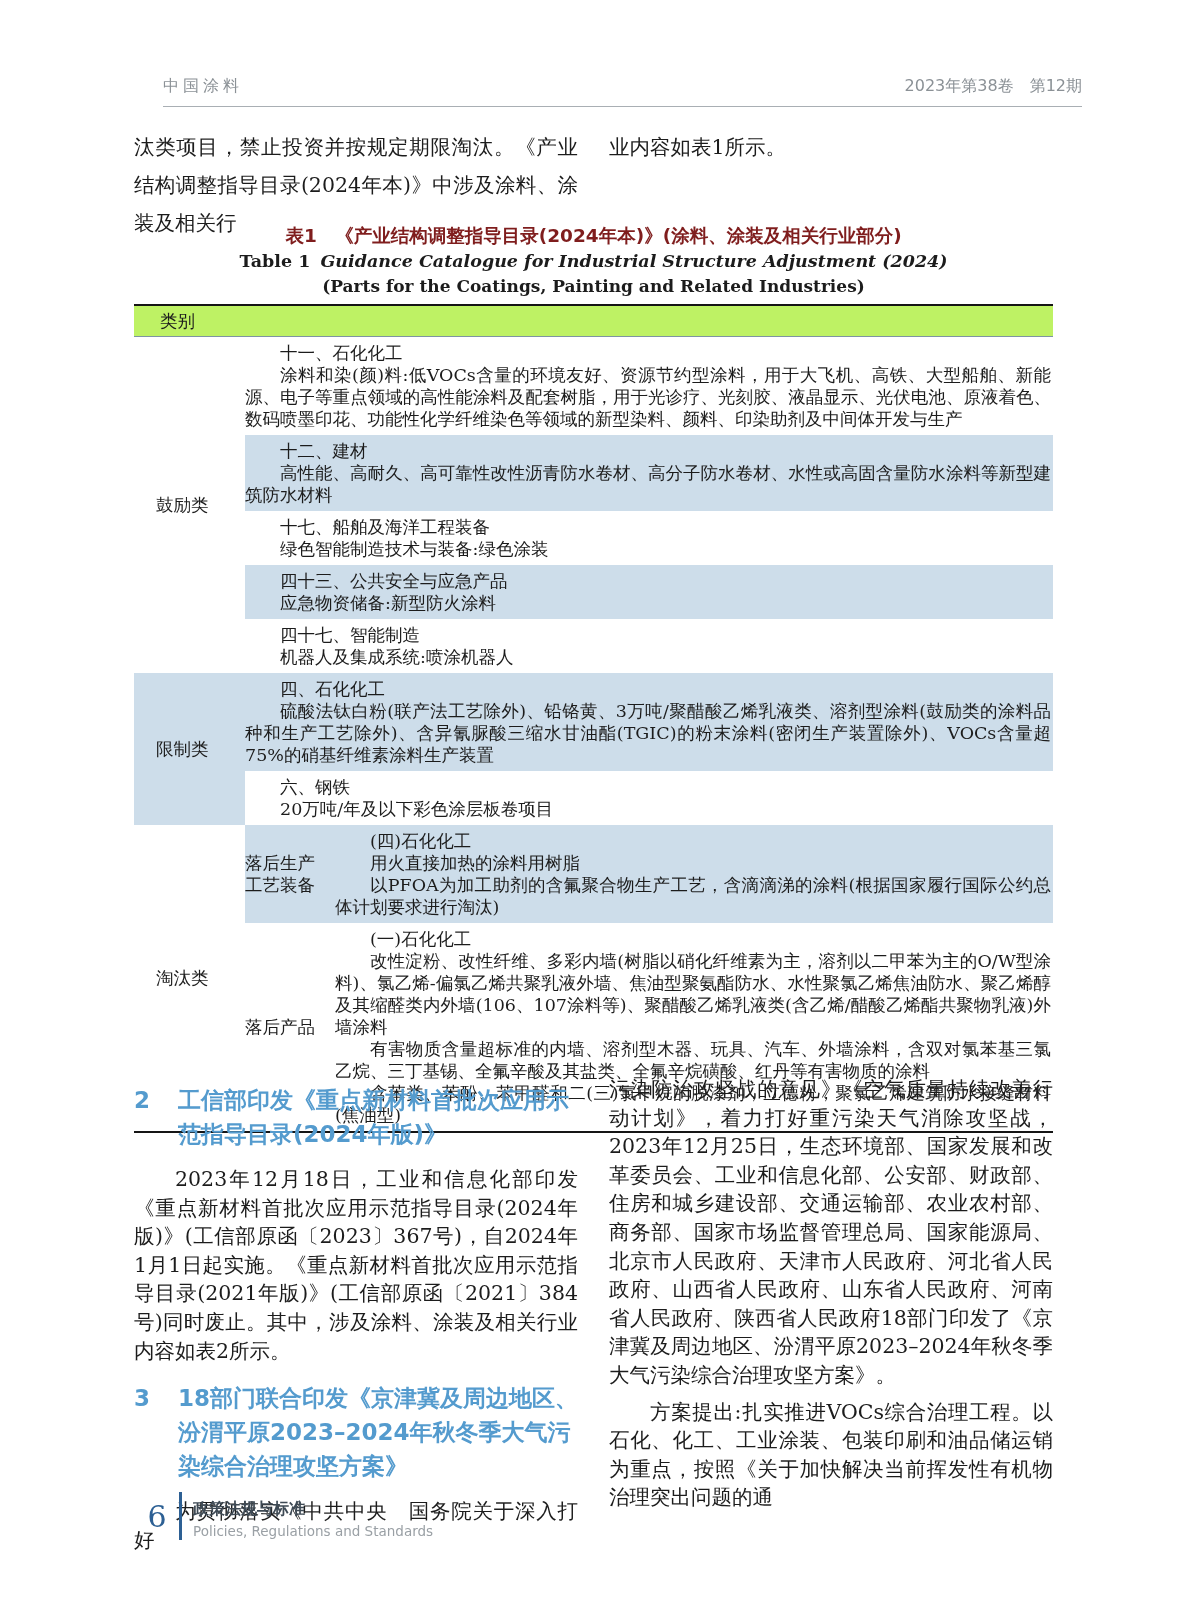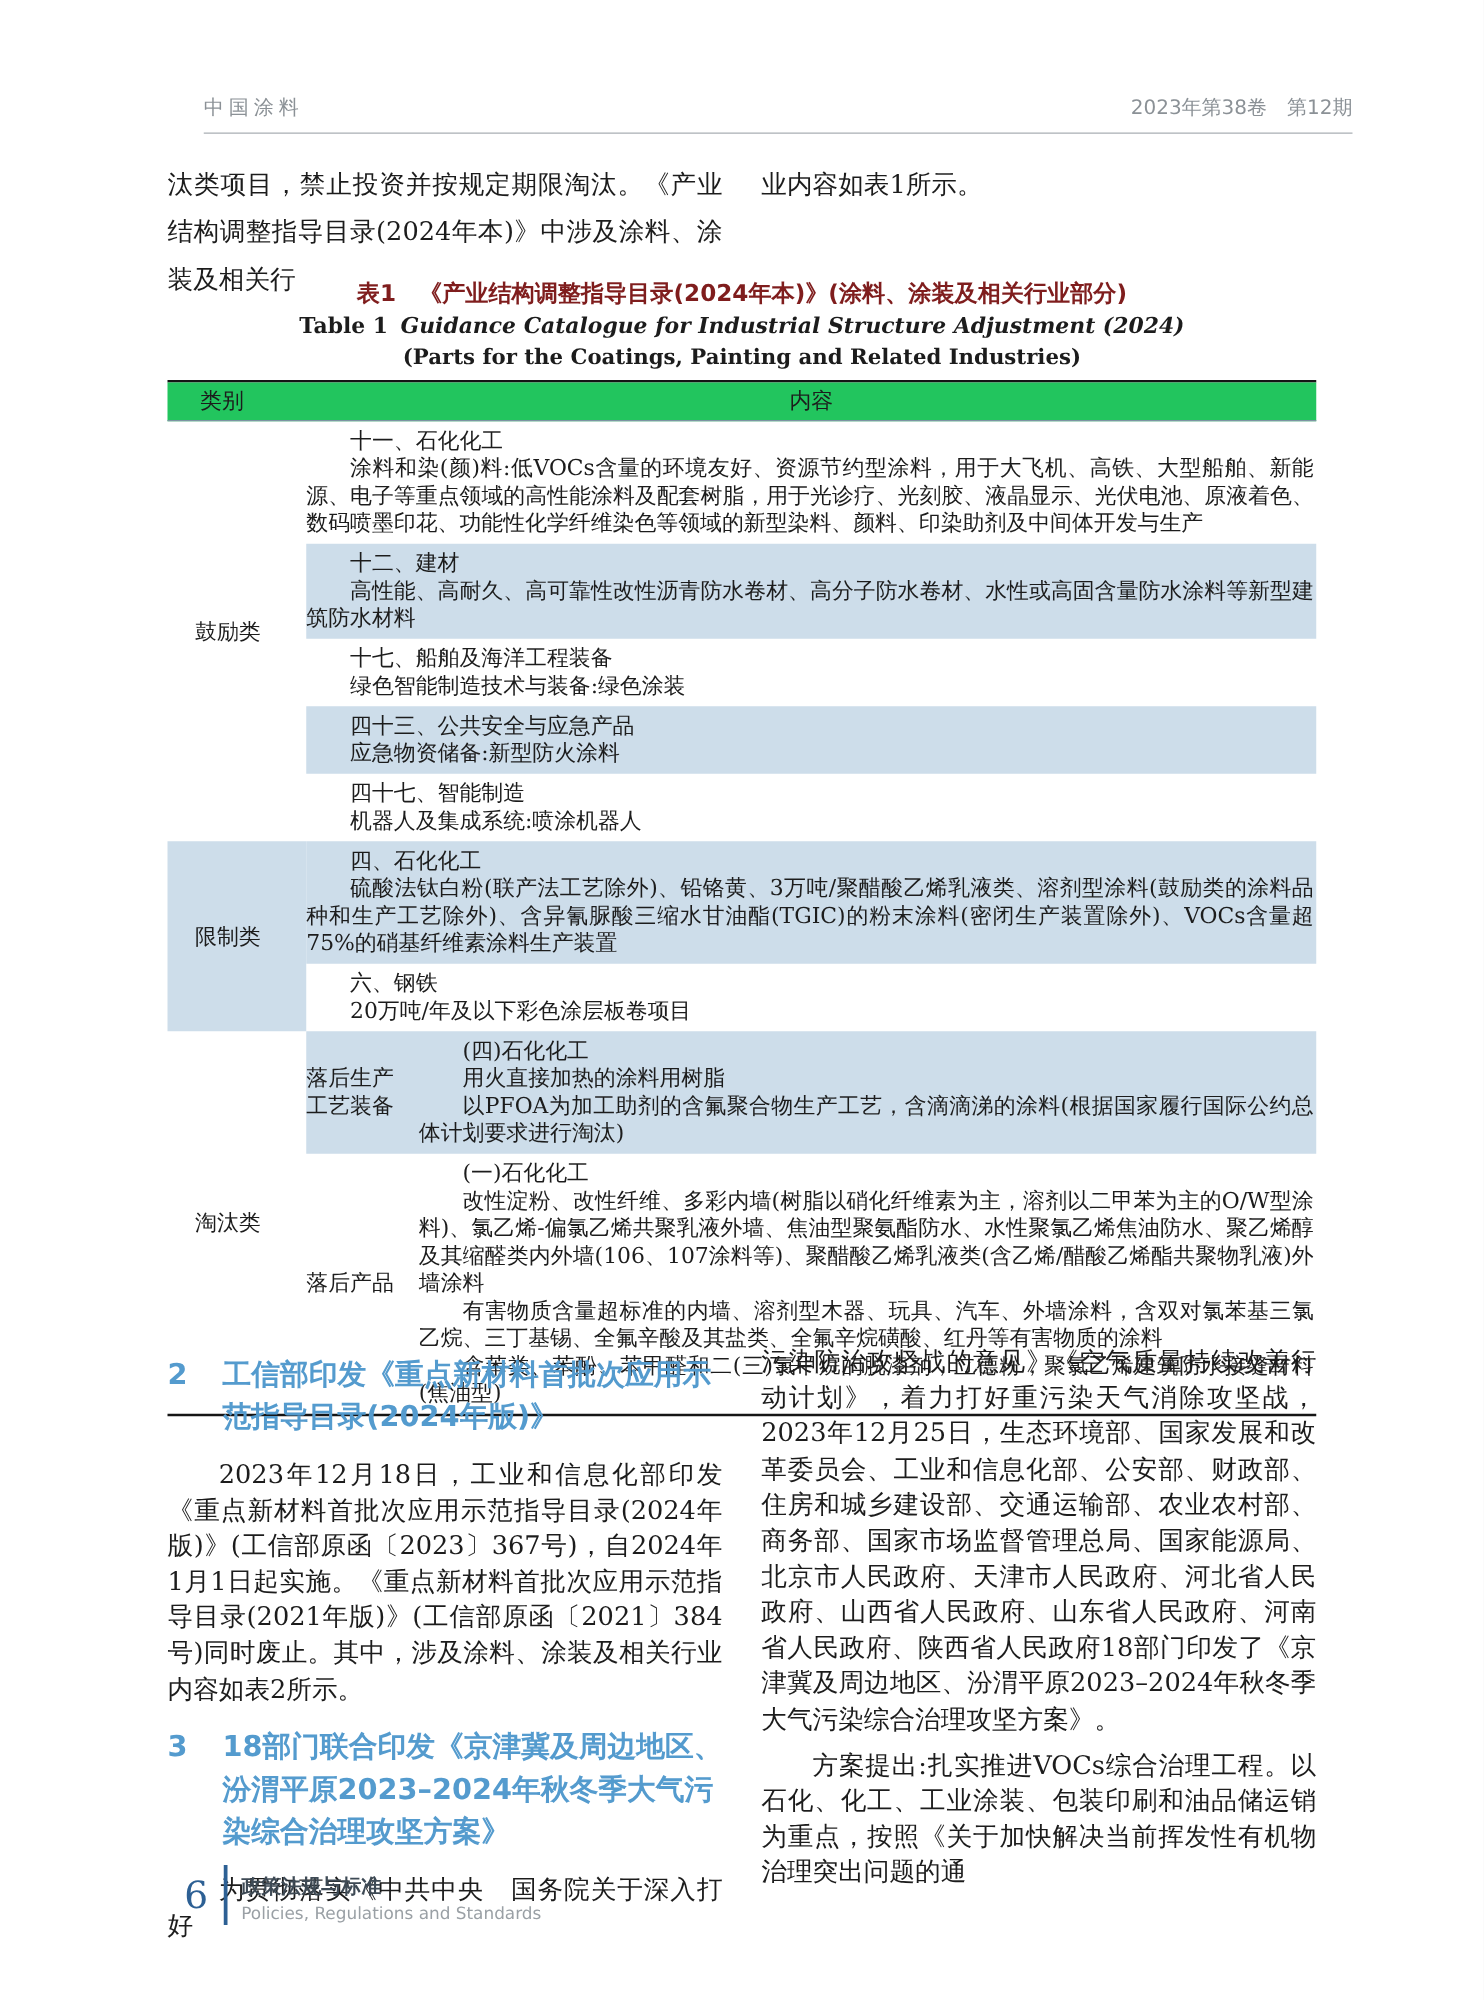--- a/index.html
+++ b/index.html
@@ -30,21 +30,21 @@
     font-weight:bold; font-size:18.5px; line-height:23px; color:#7f1d1d;
   }
   .cap-en { text-align:center; font-weight:bold; font-size:17.5px; line-height:23px; margin-top:3px; }
   .cap-en .it { font-style:italic; margin-left:10px; }
   .cap-en2 { text-align:center; font-weight:bold; font-size:17px; line-height:22px; margin-top:2px; }
   .tbl {
     margin-top:7px; border-top:2.5px solid #151515; border-bottom:2.5px solid #151515;
     font-size:17.5px; line-height:22px;
   }
   .thead {
-    display:flex; background:#22c55e; height:30px; align-items:center;
+    display:flex; background:#bef264; height:30px; align-items:center;
     border-bottom:1px solid #7e94a3;
   }
   .th-cat { width:111px; padding-left:26px; box-sizing:border-box; }
   .th-con { flex:1; text-align:center; }
   .tgroup { display:flex; }
   .gcat {
     width:111px; flex:none; display:flex; align-items:center;
     padding-left:22px; box-sizing:border-box;font-family:Liberation Serif, serif;
   }
   .gcat.shade { background:#cdddea; }
@@ -99,21 +99,20 @@
   <div class="tablesec">
     <div class="cap-zh">表1　《产业结构调整指导目录(2024年本)》(涂料、涂装及相关行业部分)</div>
     <div class="cap-en">
       <span>Table 1</span><span class="it">Guidance Catalogue for Industrial Structure Adjustment (2024)</span>
     </div>
     <div class="cap-en2">(Parts for the Coatings, Painting and Related Industries)</div>
 
     <div class="tbl">
       <div class="thead">
         <div class="th-cat">类别</div>
-        <div class="th-con">内容</div>
       </div>
 
       <div class="tgroup">
         <div class="gcat">鼓励类</div>
         <div class="grows">
           <div class="trow">
             <p>十一、石化化工</p>
             <p>涂料和染(颜)料:低VOCs含量的环境友好、资源节约型涂料，用于大飞机、高铁、大型船舶、新能源、电子等重点领域的高性能涂料及配套树脂，用于光诊疗、光刻胶、液晶显示、光伏电池、原液着色、数码喷墨印花、功能性化学纤维染色等领域的新型染料、颜料、印染助剂及中间体开发与生产</p>
           </div>
           <div class="trow shade">

